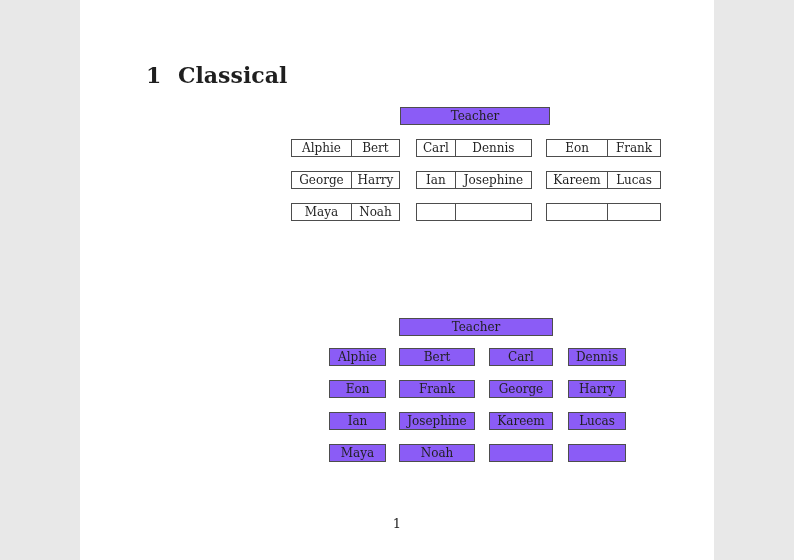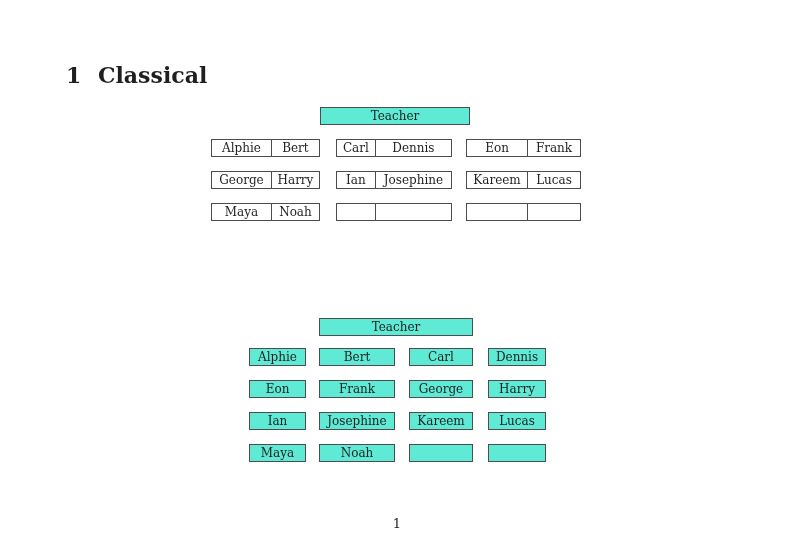--- a/index.html
+++ b/index.html
@@ -1,35 +1,35 @@
 <!DOCTYPE html>
 <html><head>
 <meta charset="utf-8">
 <style>
   html,body{margin:0;padding:0;background:#e8e8e8;}
   .page{
     position:relative;
-    width:794px;height:560px;
+    width:634px;height:560px;
     background:#ffffff;
     margin:0 auto;
     font-family:"DejaVu Serif","Liberation Serif",serif;
     color:#1f1f1f;
     overflow:hidden;
   }
   .heading{
     position:absolute;left:66px;
     font-weight:bold;font-size:22px;line-height:1;
     white-space:nowrap;
   }
   .sec-num{display:inline-block;width:32px;}
   .box{
     position:absolute;height:18px;box-sizing:border-box;
     border:1px solid #4d4d4d;
     display:flex;align-items:center;justify-content:center;
-    font-size:12px;line-height:1;background:#5eead4;
+    font-size:12px;line-height:1;background:#8b5cf6;
   }
   .desk{
     position:absolute;height:18px;box-sizing:border-box;
     border:1px solid #4d4d4d;
     display:flex;background:#ffffff;
   }
   .seat{
     display:flex;align-items:center;justify-content:center;
     font-size:12px;line-height:1;height:100%;box-sizing:border-box;
     overflow:hidden;white-space:nowrap;

